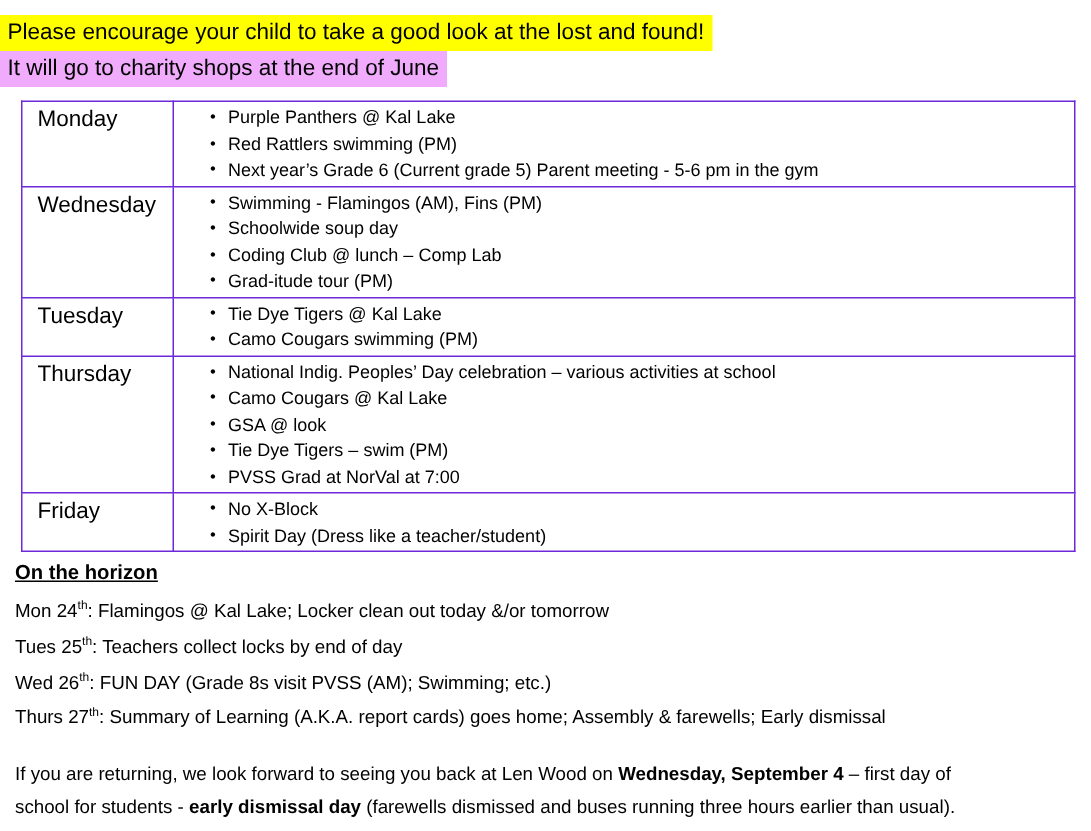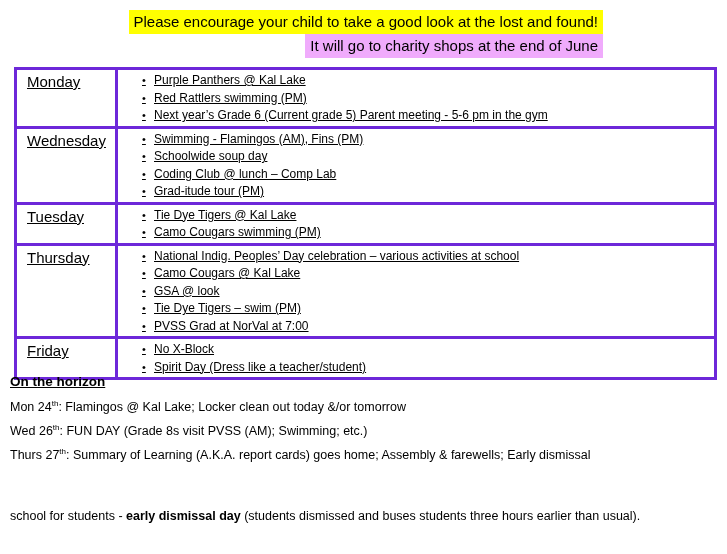--- a/index.html
+++ b/index.html
@@ -4,36 +4,36 @@
 <style>
   * { margin: 0; padding: 0; box-sizing: border-box; }
   html, body {
     width: 727px; height: 554px;
     background: #ffffff;
     font-family: "Liberation Sans", sans-serif;
     color: #000000;
     overflow: hidden;
   }
   .notice {
-    position: absolute; top: 10px; left: 0; width: 603px;
-    text-align: right;
+    position: absolute; top: 10px; left: 0; width: 727px;
+    text-align: left;
     font-size: 15px; line-height: 22px;
   }
   .notice-line { display: block; }
   .notice-line > span {
     display: inline-block;
     background: #ffff00;
     padding: 1px 5px;
   }
   table.schedule {
     position: absolute; top: 67px; left: 14px;
     width: 703px;
     border-collapse: collapse;
   }
-  table.schedule td { border: 3px solid #6d28d9; vertical-align: top; text-decoration: underline; }
+  table.schedule td { border: 1px solid #6d28d9; vertical-align: top; }
   td.day-cell {
     width: 101px;
     font-size: 15px;
     padding: 3px 0 0 10px;
   }
   td.activities-cell { padding: 2px 0 1px 0; }
   ul.activity-list { list-style: none; }
   li.activity-item {
     display: flex;
     font-size: 12px;
@@ -171,20 +171,22 @@
           </ul>
         </td>
       </tr>
     </tbody>
 </table>
 
 <div class="horizon">
   <div class="horizon-heading">On the horizon</div>
   <div>
       <div class="horizon-line"><span>Mon 24</span><sup>th</sup><span>: Flamingos @ Kal Lake; Locker clean out today &amp;/or tomorrow</span></div>
+      <div class="horizon-line"><span>Tues 25</span><sup>th</sup><span>: Teachers collect locks by end of day</span></div>
       <div class="horizon-line"><span>Wed 26</span><sup>th</sup><span>: FUN DAY (Grade 8s visit PVSS (AM); Swimming; etc.)</span></div>
       <div class="horizon-line"><span>Thurs 27</span><sup>th</sup><span>: Summary of Learning (A.K.A. report cards) goes home; Assembly &amp; farewells; Early dismissal</span></div>
     </div>
 </div>
 
 <div class="closing">
-    <div class="closing-line"><span>school for students - </span><span class="bold">early dismissal day</span><span> (students dismissed and buses students three hours earlier than usual).</span></div>
+    <div class="closing-line"><span>If you are returning, we look forward to seeing you back at Len Wood on </span><span class="bold">Wednesday, September 4</span><span> – first day of</span></div>
+    <div class="closing-line"><span>school for students - </span><span class="bold">early dismissal day</span><span> (farewells dismissed and buses running three hours earlier than usual).</span></div>
   </div>
 
 </body></html>

